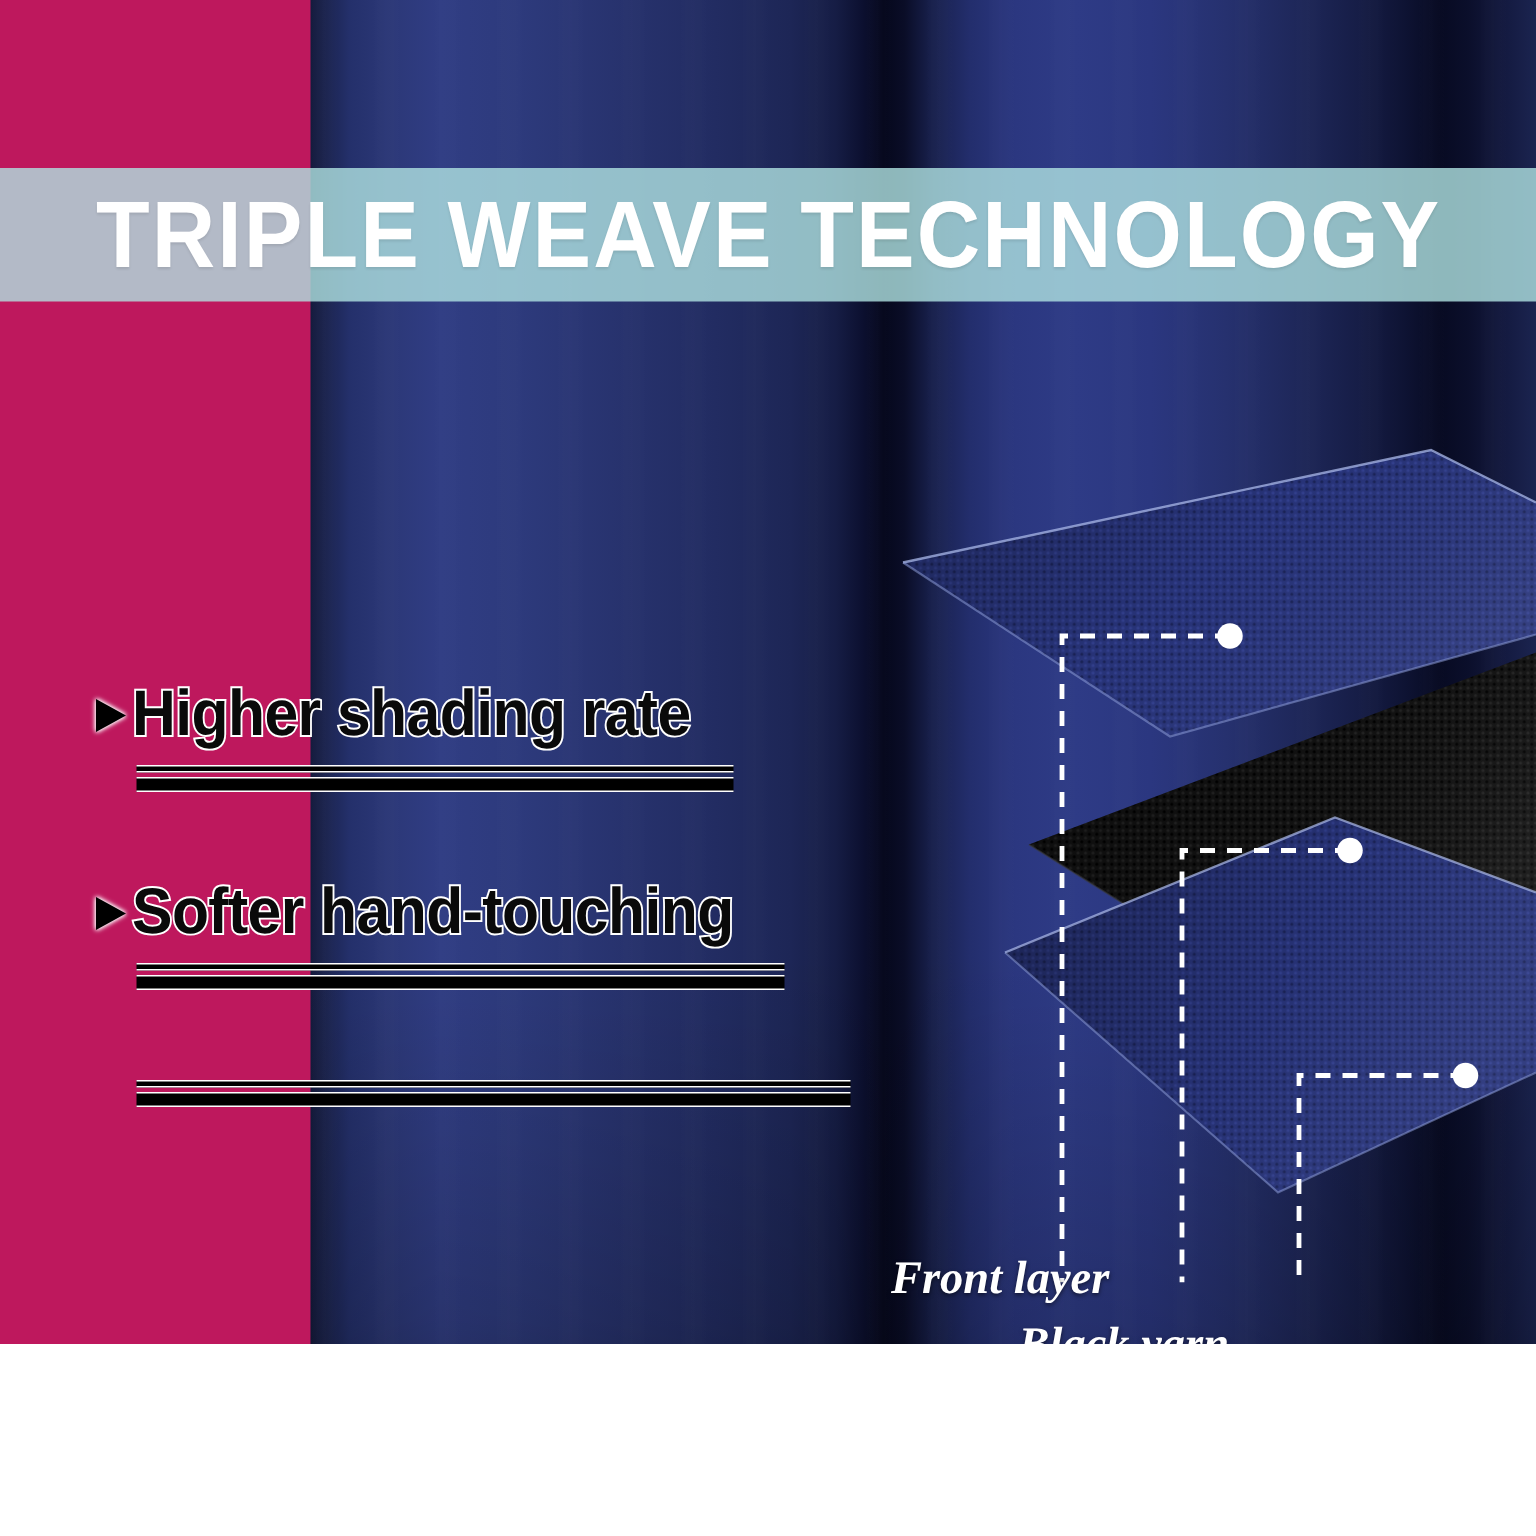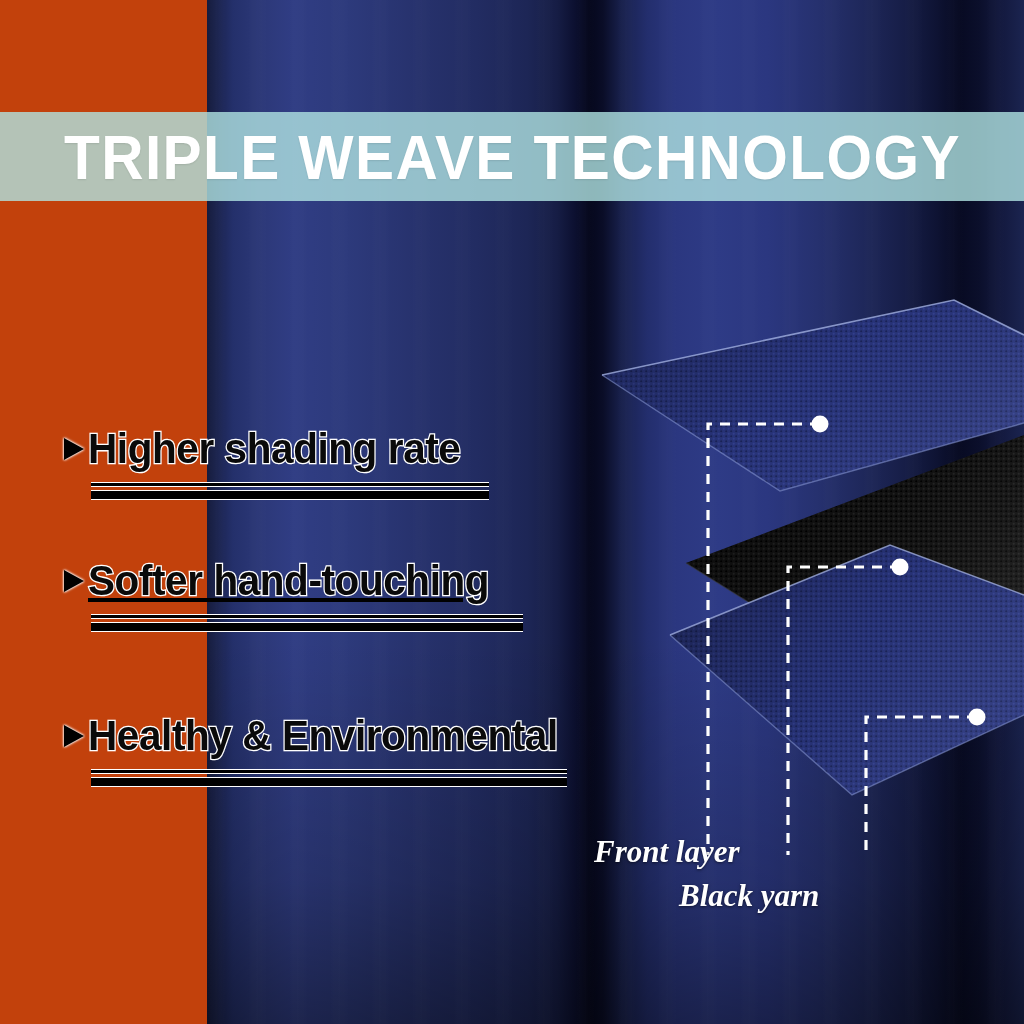--- a/index.html
+++ b/index.html
@@ -1,22 +1,22 @@
 <!DOCTYPE html>
 <html><head>
 <meta charset="utf-8">
 <style>
   html,body{margin:0;padding:0;background:#fff;}
   body{font-family:"Liberation Sans",sans-serif;}
 
   #stage{
     position:relative;
-    width:1024px;height:1024px;
+    width:1024px;height:896px;
     overflow:hidden;
-    background:#c2410c;
+    background:#be185d;
   }
 
   
   .curtain{
     position:absolute;
     left:207px;top:0;width:817px;height:1024px;
     background:
       linear-gradient(to bottom,
         rgba(255,255,255,0.00) 0%,
         rgba(255,255,255,0.00) 62%,
@@ -75,21 +75,21 @@
     font-size:63px;
     letter-spacing:1.5px;
     transform:scaleX(0.93);
     transform-origin:left center;
     white-space:nowrap;
     text-shadow:0 1px 2px rgba(0,0,0,0.10);
   }
 
   
   .feature{position:absolute;left:64px;}
-  .feature-row{display:flex;align-items:center;white-space:nowrap;}
+  .feature-row{display:flex;align-items:center;white-space:nowrap;margin-top:28px;}
   .tri{
     width:0;height:0;
     border-left:20px solid #000;
     border-top:11px solid transparent;
     border-bottom:11px solid transparent;
     margin-right:4px;
     filter:drop-shadow(0 0 1.3px #fff) drop-shadow(0 0 1.3px #fff);
   }
   .feature-text{
     font-family:"Liberation Sans Narrow","Liberation Sans",sans-serif;
@@ -144,36 +144,32 @@
     <div class="feature-row">
       <span class="tri"></span>
       <span class="feature-text">Higher shading rate</span>
     </div>
     <div class="rules" style="width:398px;margin-left:27px;">
       <div class="rule-thin"></div>
       <div class="rule-thick"></div>
     </div>
   </div>
 
-  <div class="feature" style="top:556px;text-decoration:underline;">
+  <div class="feature" style="top:556px;">
     <div class="feature-row">
       <span class="tri"></span>
       <span class="feature-text">Softer hand-touching</span>
     </div>
     <div class="rules" style="width:432px;margin-left:27px;">
       <div class="rule-thin"></div>
       <div class="rule-thick"></div>
     </div>
   </div>
 
   <div class="feature" style="top:711px;">
-    <div class="feature-row">
-      <span class="tri"></span>
-      <span class="feature-text">Healthy &amp; Environmental</span>
-    </div>
     <div class="rules" style="width:476px;margin-left:27px;">
       <div class="rule-thin"></div>
       <div class="rule-thick"></div>
     </div>
   </div>
 
   <div class="diagram">
     <svg width="434" height="560" viewBox="0 0 434 560" xmlns="http://www.w3.org/2000/svg">
       <defs>
         <pattern id="weaveNavy" width="5" height="5" patternUnits="userSpaceOnUse">

